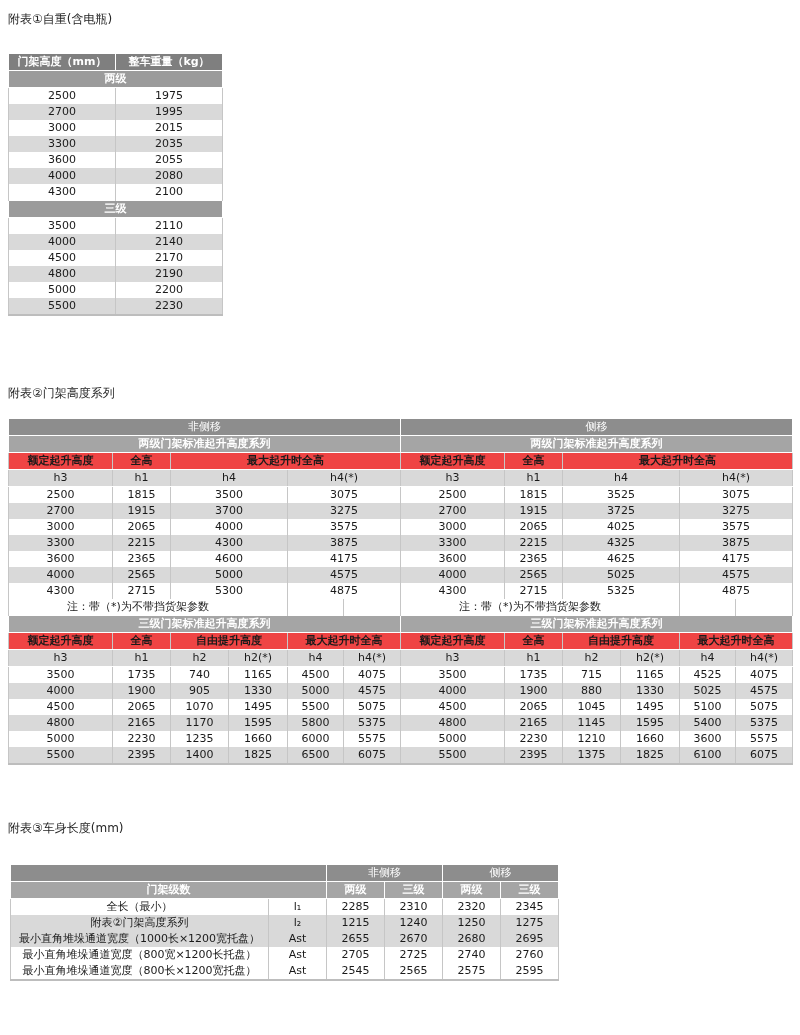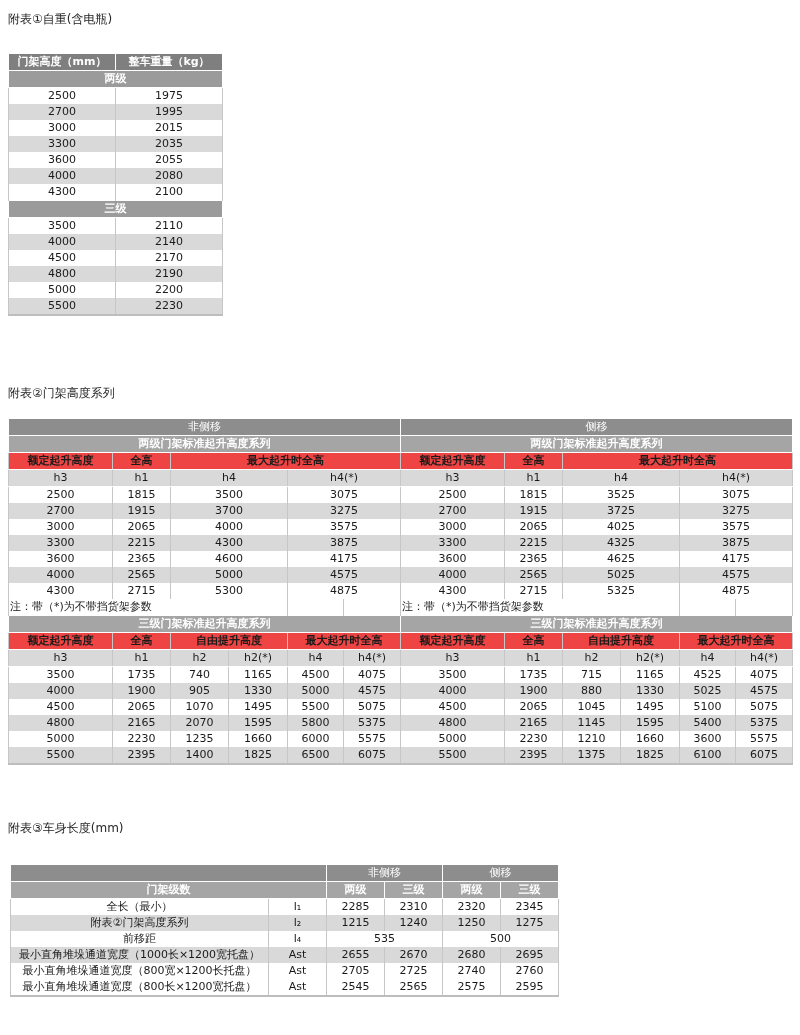--- a/index.html
+++ b/index.html
@@ -22,21 +22,21 @@
   .t1-head{background:var(--t1-head);color:var(--band-text);border:1px solid #fff;font-weight:bold}
   .t1-band{background:var(--t1-band);color:var(--band-text);border:1px solid #fff;font-weight:bold}
   .head{background:#ef4444;font-weight:bold;
         border-left:1px solid var(--line);border-right:1px solid var(--line);
         border-top:1px solid #fff;border-bottom:1px solid #fff}
   .sub{background:var(--alt);
        border-left:1px solid var(--line);border-right:1px solid var(--line);
        border-top:1px solid #fff;border-bottom:1px solid #fff}
   .data{background:#fff;border-left:1px solid var(--line);border-right:1px solid var(--line)}
   .alt{background:var(--alt)}
-  .note{text-align:left;padding-right:21px}
+  .note{text-align:center;padding-right:21px}
 </style>
 </head>
 <body>
 
 <div class="page">
 
   <h2 class="sec-title" id="sec1-title">附表①自重(含电瓶)</h2>
   <table id="t1">
     <colgroup>
         <col style="width:107px">
@@ -297,21 +297,21 @@
           <td class="data">4500</td>
           <td class="data">2065</td>
           <td class="data">1045</td>
           <td class="data">1495</td>
           <td class="data">5100</td>
           <td class="data">5075</td>
         </tr>
         <tr>
           <td class="data alt">4800</td>
           <td class="data alt">2165</td>
-          <td class="data alt">2070</td>
+          <td class="data alt">1170</td>
           <td class="data alt">1595</td>
           <td class="data alt">5800</td>
           <td class="data alt">5375</td>
           <td class="data alt">4800</td>
           <td class="data alt">2165</td>
           <td class="data alt">1145</td>
           <td class="data alt">1595</td>
           <td class="data alt">5400</td>
           <td class="data alt">5375</td>
         </tr>
@@ -379,26 +379,20 @@
         </tr>
         <tr>
           <td class="data alt">附表②门架高度系列</td>
           <td class="data alt">l₂</td>
           <td class="data alt">1215</td>
           <td class="data alt">1240</td>
           <td class="data alt">1250</td>
           <td class="data alt">1275</td>
         </tr>
         <tr>
-          <td class="data">前移距</td>
-          <td class="data">l₄</td>
-          <td colspan="2" class="data">535</td>
-          <td colspan="2" class="data">500</td>
-        </tr>
-        <tr>
           <td class="data alt">最小直角堆垛通道宽度（1000长×1200宽托盘）</td>
           <td class="data alt">Ast</td>
           <td class="data alt">2655</td>
           <td class="data alt">2670</td>
           <td class="data alt">2680</td>
           <td class="data alt">2695</td>
         </tr>
         <tr>
           <td class="data">最小直角堆垛通道宽度（800宽×1200长托盘）</td>
           <td class="data">Ast</td>

